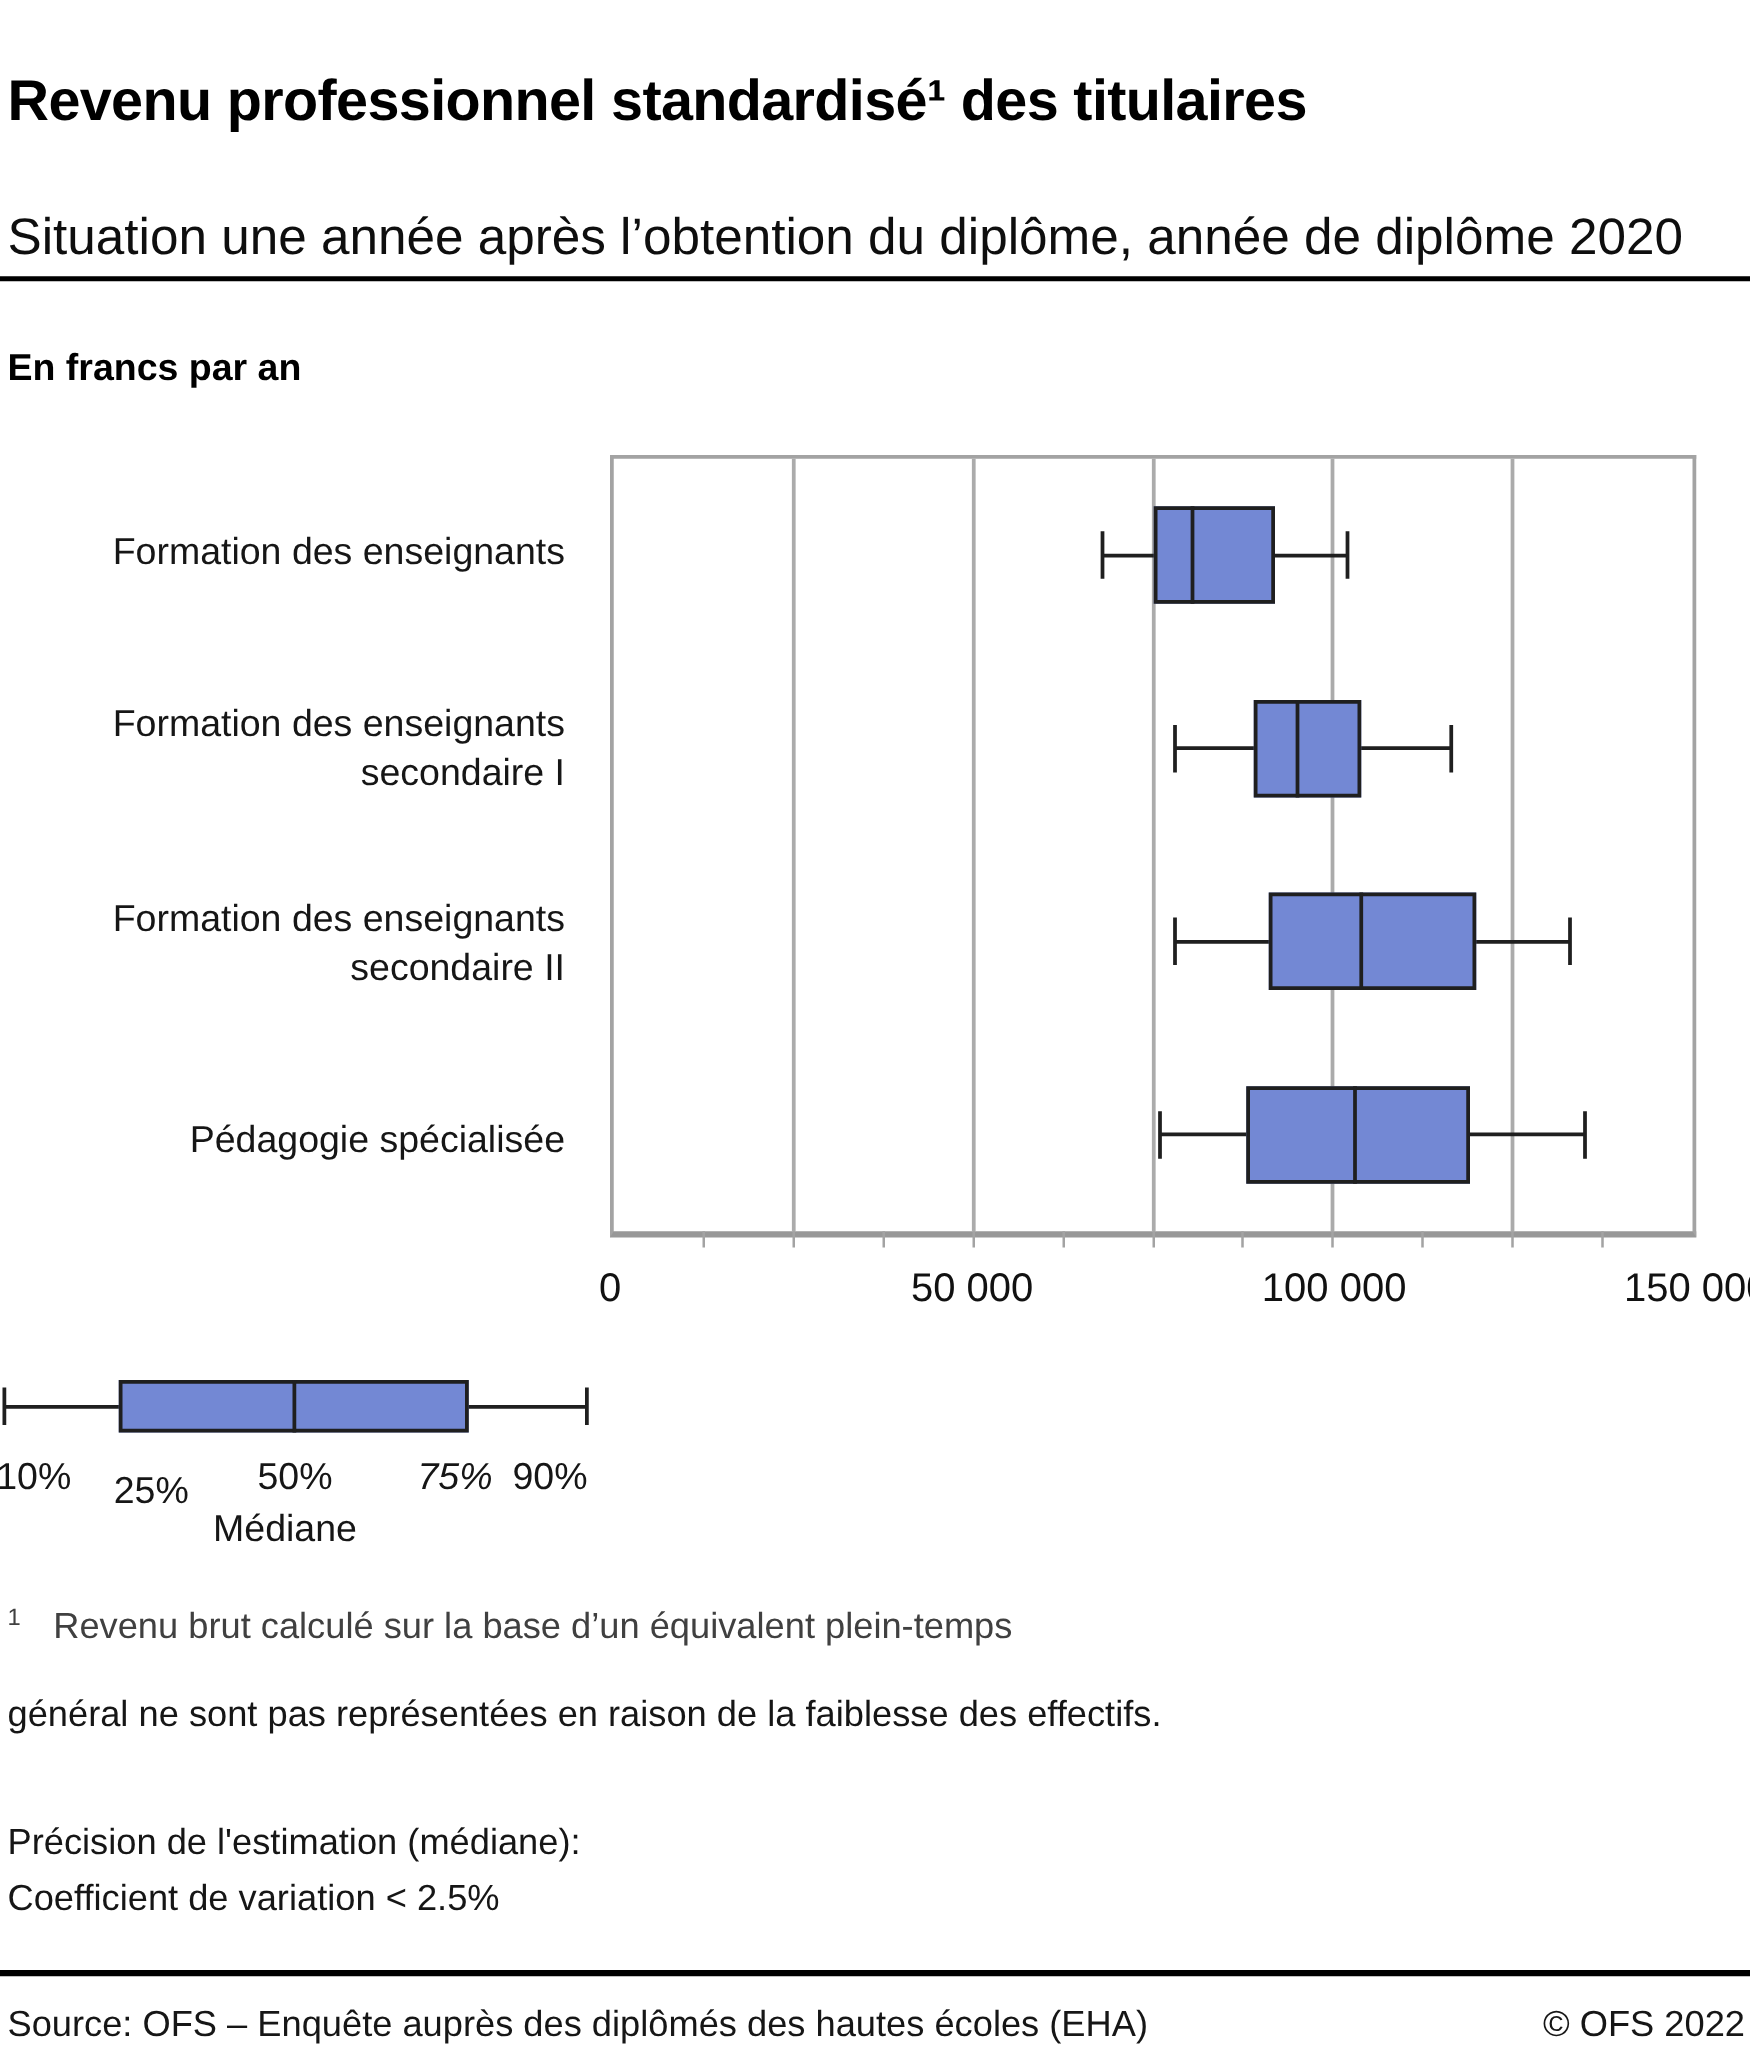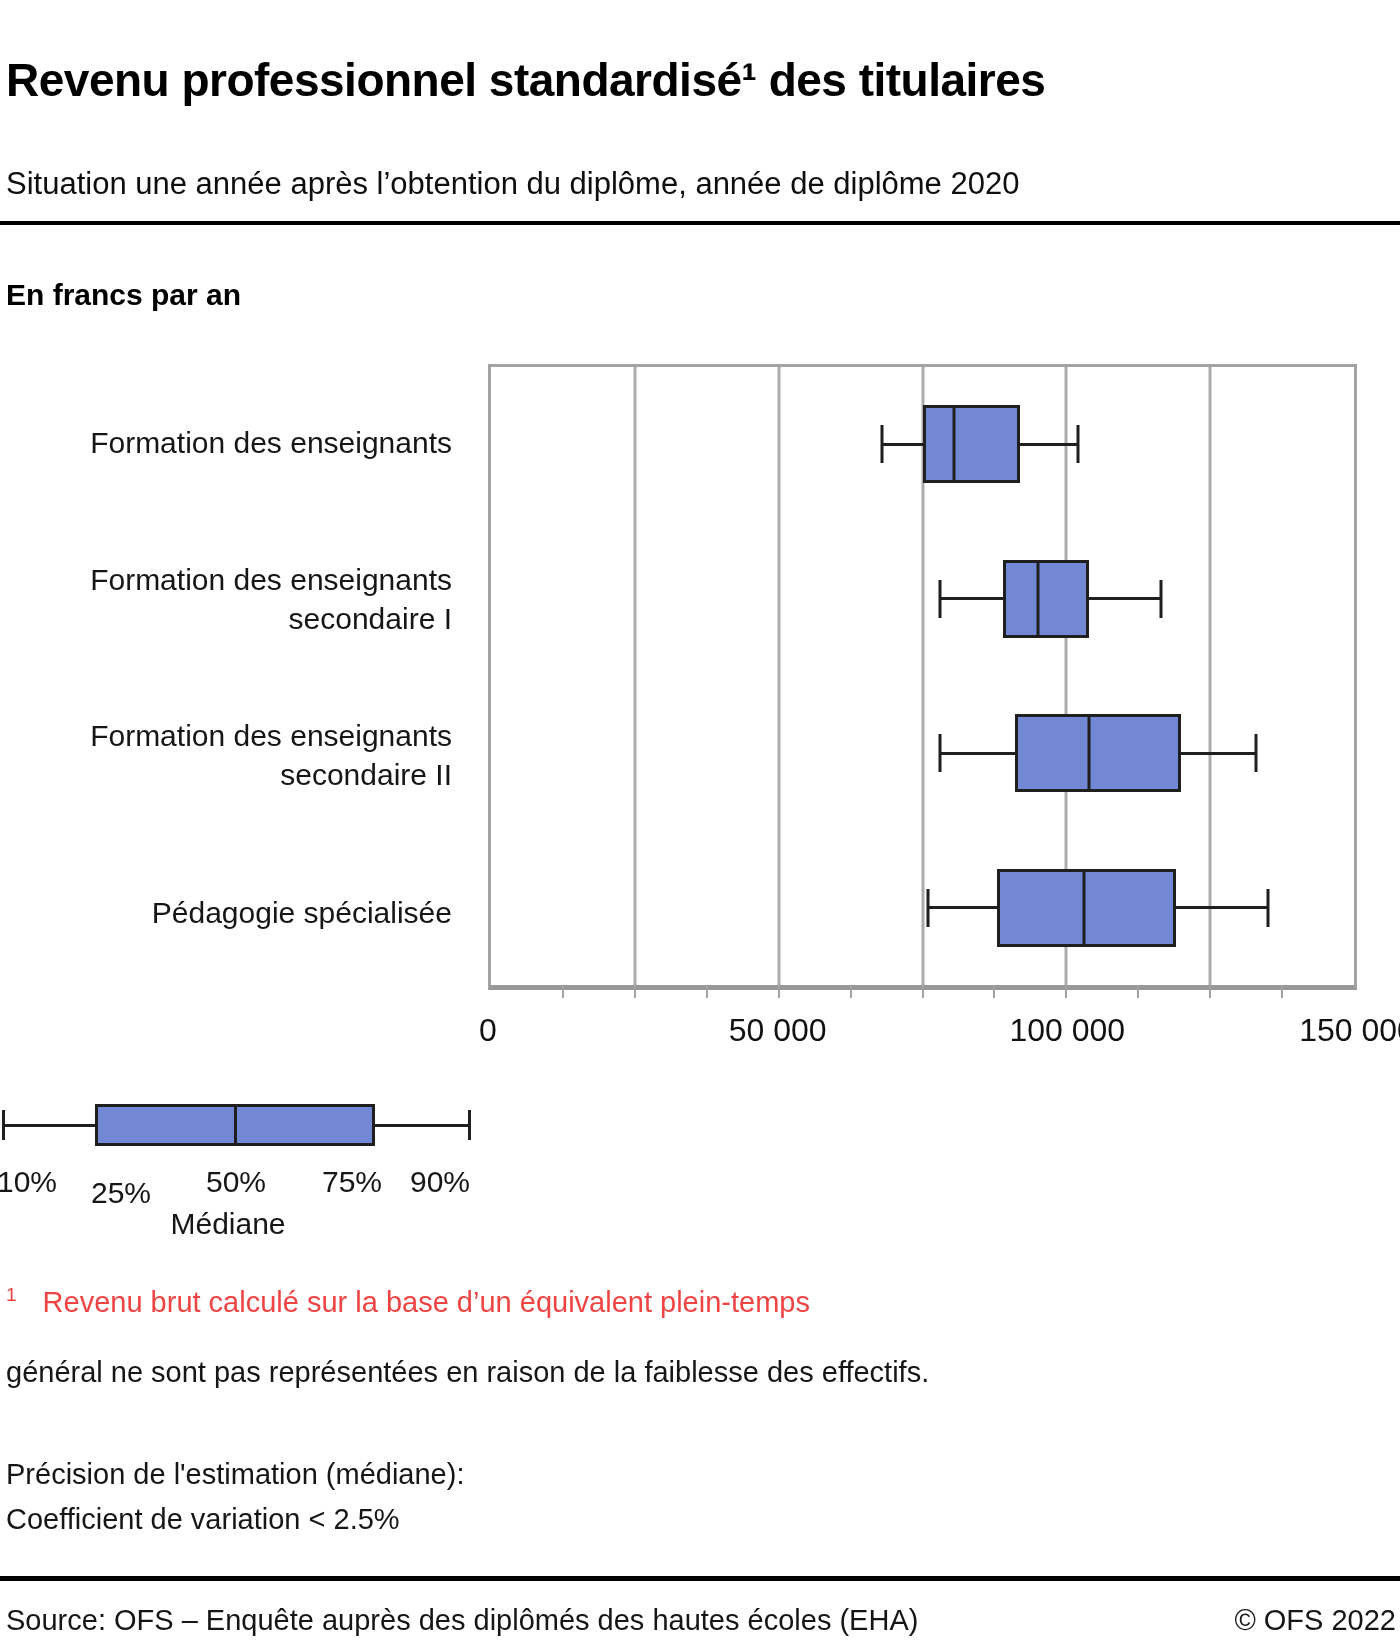--- a/index.html
+++ b/index.html
@@ -5,21 +5,21 @@
   html,body{margin:0;padding:0;}
   body{
     width:1400px;height:1645px;position:relative;background:#fff;
     font-family:"Liberation Sans",sans-serif;color:#111;overflow:hidden;
   }
   .abs{position:absolute;}
   .title{
     left:6px;top:20px;width:1380px;
     font-size:46px;font-weight:700;line-height:64px;color:#000;letter-spacing:-0.5px;margin-top:28px;
   }
-  .subtitle{left:6px;top:166px;font-size:31px;color:#0e0e0e;}
+  .subtitle{left:6px;top:166px;font-size:41px;color:#0e0e0e;}
   .rule-top{left:0;top:221px;width:1400px;height:4px;background:#000;}
   .unit-label{left:6px;top:278px;font-size:30px;font-weight:700;color:#000;}
 
   
   .chart{left:0;top:364px;width:1400px;height:626px;padding-left:47px;}
   .cat-labels{left:0;top:0;width:452px;height:626px;}
   .cat{
     position:absolute;right:0;width:452px;text-align:right;
     font-size:30px;line-height:39px;color:#161616;transform:translateY(-50%);
   }
@@ -39,21 +39,21 @@
   
   .legend{left:0;top:1095px;width:640px;height:160px;}
   .lg-line{position:absolute;left:3px;top:29px;width:466px;height:3px;background:#1f1f1f;}
   .lg-cap{position:absolute;width:3px;height:30px;top:15px;background:#1f1f1f;}
   .lg-box{position:absolute;left:95px;top:9px;width:280px;height:42px;background:#7388d4;border:3px solid #1f1f1f;box-sizing:border-box;}
   .lg-median{position:absolute;left:233.5px;top:9px;width:3px;height:42px;background:#1f1f1f;}
   .lg-label{position:absolute;top:70px;transform:translateX(-50%);font-size:30px;color:#161616;}
   .lg-mediane{position:absolute;left:228px;top:112px;transform:translateX(-50%);font-size:30px;color:#161616;}
 
   
-  .fn1{left:6px;top:1284px;font-size:29px;color:#ef4444;}
+  .fn1{left:6px;top:1284px;font-size:29px;color:#404040;}
   .fn1 .sup{font-size:19px;vertical-align:super;margin-right:26px;}
   .remark{left:6px;top:1351px;font-size:29px;line-height:43px;color:#161616;}
   .precision{left:6px;top:1452px;font-size:29px;line-height:45px;color:#161616;}
   .rule-bottom{left:0;top:1576px;width:1400px;height:5px;background:#000;}
   .source{left:6px;top:1604px;font-size:29px;color:#161616;}
   .copyright{right:4px;top:1604px;font-size:29px;color:#161616;text-align:right;}
 </style>
 </head>
 <body>
 
@@ -130,21 +130,21 @@
 <div class="abs legend">
   <div class="lg-line"></div>
   <div class="lg-cap" style="left:1.5px"></div>
   <div class="lg-cap" style="left:467.5px"></div>
   <div class="lg-box"></div>
   <div class="lg-median"></div>
   <div class="lg-mediane">Médiane</div>
 <span class="lg-label" style="left: 27px;">10%</span>
     <span class="lg-label" style="left: 121px; margin-top: 11px;">25%</span>
     <span class="lg-label" style="left: 236px;">50%</span>
-    <span class="lg-label" style="left: 352px;">75%</span>
+    <span class="lg-label" style="left: 364px; font-style: italic;">75%</span>
     <span class="lg-label" style="left: 440px;">90%</span>
   </div>
 
 <div class="abs fn1">
   <span class="sup">1</span><span>Revenu brut calculé sur la base d’un équivalent plein-temps</span>
 </div>
 <div class="abs remark">
   <div>général ne sont pas représentées en raison de la faiblesse des effectifs.</div>
 </div>
 <div class="abs precision">

